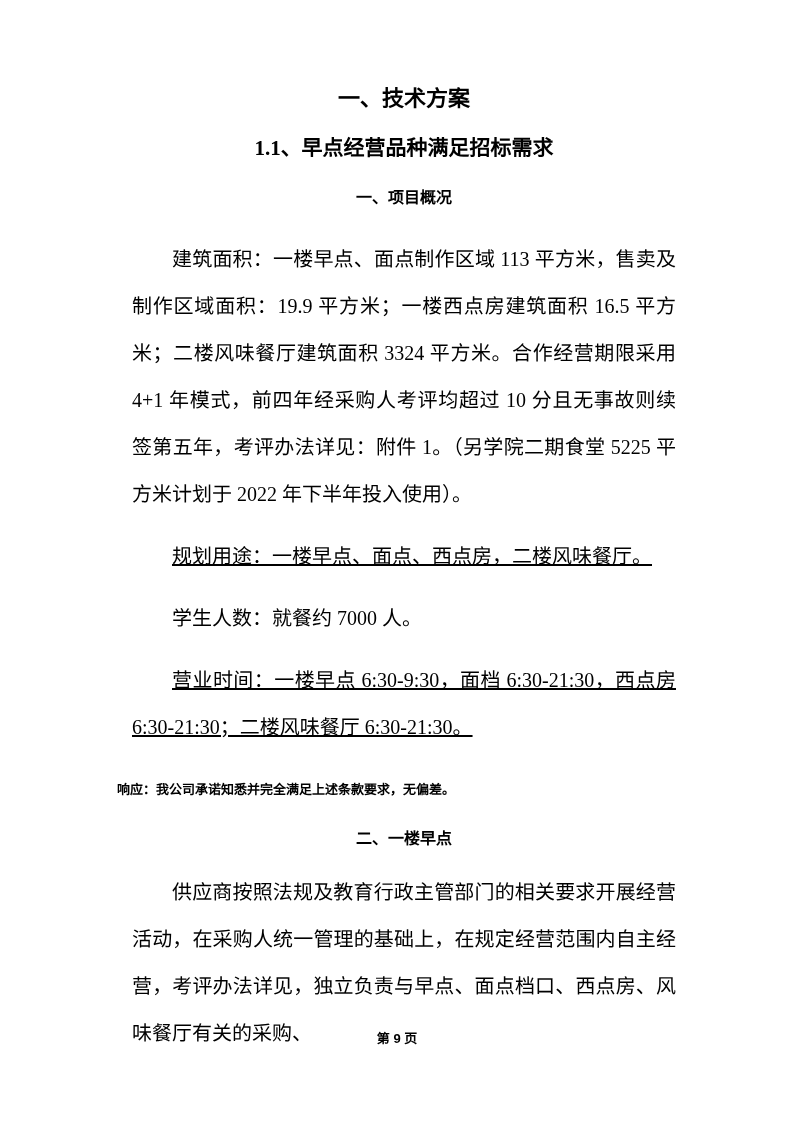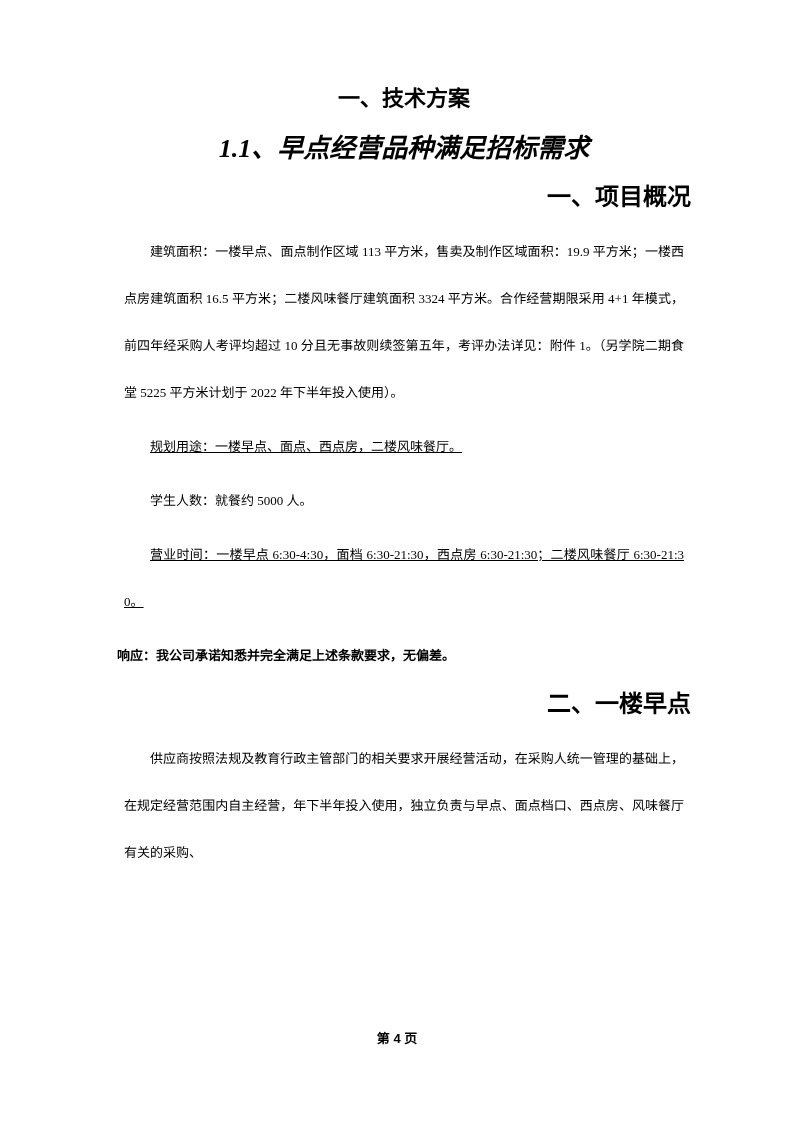--- a/index.html
+++ b/index.html
@@ -25,36 +25,35 @@
   }
   .doc-title {
     margin: 0;
     font-size: 22px;
     font-weight: bold;
     text-align: center;
     line-height: 47px;
   }
   .doc-subtitle {
     margin: 3px 0 0 0;
-    font-size: 26px;
+    font-size: 21px;
     font-weight: bold;
     text-align: center;
     line-height: 47px;
-    font-style: italic;
   }
   .heading {
     margin: 2px 0 0 0;
-    font-size: 24px;
+    font-size: 16px;
     font-weight: bold;
     line-height: 47px;
-    text-align: right;
+    text-align: center;
   }
   .para {
-    margin: 7px;
-    font-size: 13px;
+    margin: 15px;
+    font-size: 20px;
     line-height: 47px;
     text-align: justify;
     text-indent: 2em;
     word-break: break-all;
   }
   .response {
     margin: 0;
     font-size: 13px;
     font-weight: bold;
     line-height: 47px;
@@ -86,28 +85,28 @@
     <h1 class="doc-title">一、技术方案</h1>
 
     <h2 class="doc-subtitle">1.1、早点经营品种满足招标需求</h2>
 
     <h3 class="heading">一、项目概况</h3>
 
     <p class="para">建筑面积：一楼早点、面点制作区域 113 平方米，售卖及制作区域面积：19.9 平方米；一楼西点房建筑面积 16.5 平方米；二楼风味餐厅建筑面积 3324 平方米。合作经营期限采用 4+1 年模式，前四年经采购人考评均超过 10 分且无事故则续签第五年，考评办法详见：附件 1。（另学院二期食堂 5225 平方米计划于 2022 年下半年投入使用）。</p>
 
     <p class="para mt5">规划用途：一楼早点、面点、西点房，二楼风味餐厅。</p>
 
-    <p class="para">学生人数：就餐约 5000 人。</p>
+    <p class="para">学生人数：就餐约 7000 人。</p>
 
-    <p class="para mt5">营业时间：一楼早点 6:30-4:30，面档 6:30-21:30，西点房 6:30-21:30；二楼风味餐厅 6:30-21:30。</p>
+    <p class="para mt5">营业时间：一楼早点 6:30-9:30，面档 6:30-21:30，西点房 6:30-21:30；二楼风味餐厅 6:30-21:30。</p>
 
     <p class="response">响应：我公司承诺知悉并完全满足上述条款要求，无偏差。</p>
 
     <h3 class="heading">二、一楼早点</h3>
 
-    <p class="para mt7">供应商按照法规及教育行政主管部门的相关要求开展经营活动，在采购人统一管理的基础上，在规定经营范围内自主经营，年下半年投入使用，独立负责与早点、面点档口、西点房、风味餐厅有关的采购、</p>
+    <p class="para mt7">供应商按照法规及教育行政主管部门的相关要求开展经营活动，在采购人统一管理的基础上，在规定经营范围内自主经营，考评办法详见，独立负责与早点、面点档口、西点房、风味餐厅有关的采购、</p>
 
   </div>
 
   <div class="footer">
-    <span class="page-number">第 4 页</span>
+    <span class="page-number">第 9 页</span>
   </div>
 </div>
 
 </body></html>

